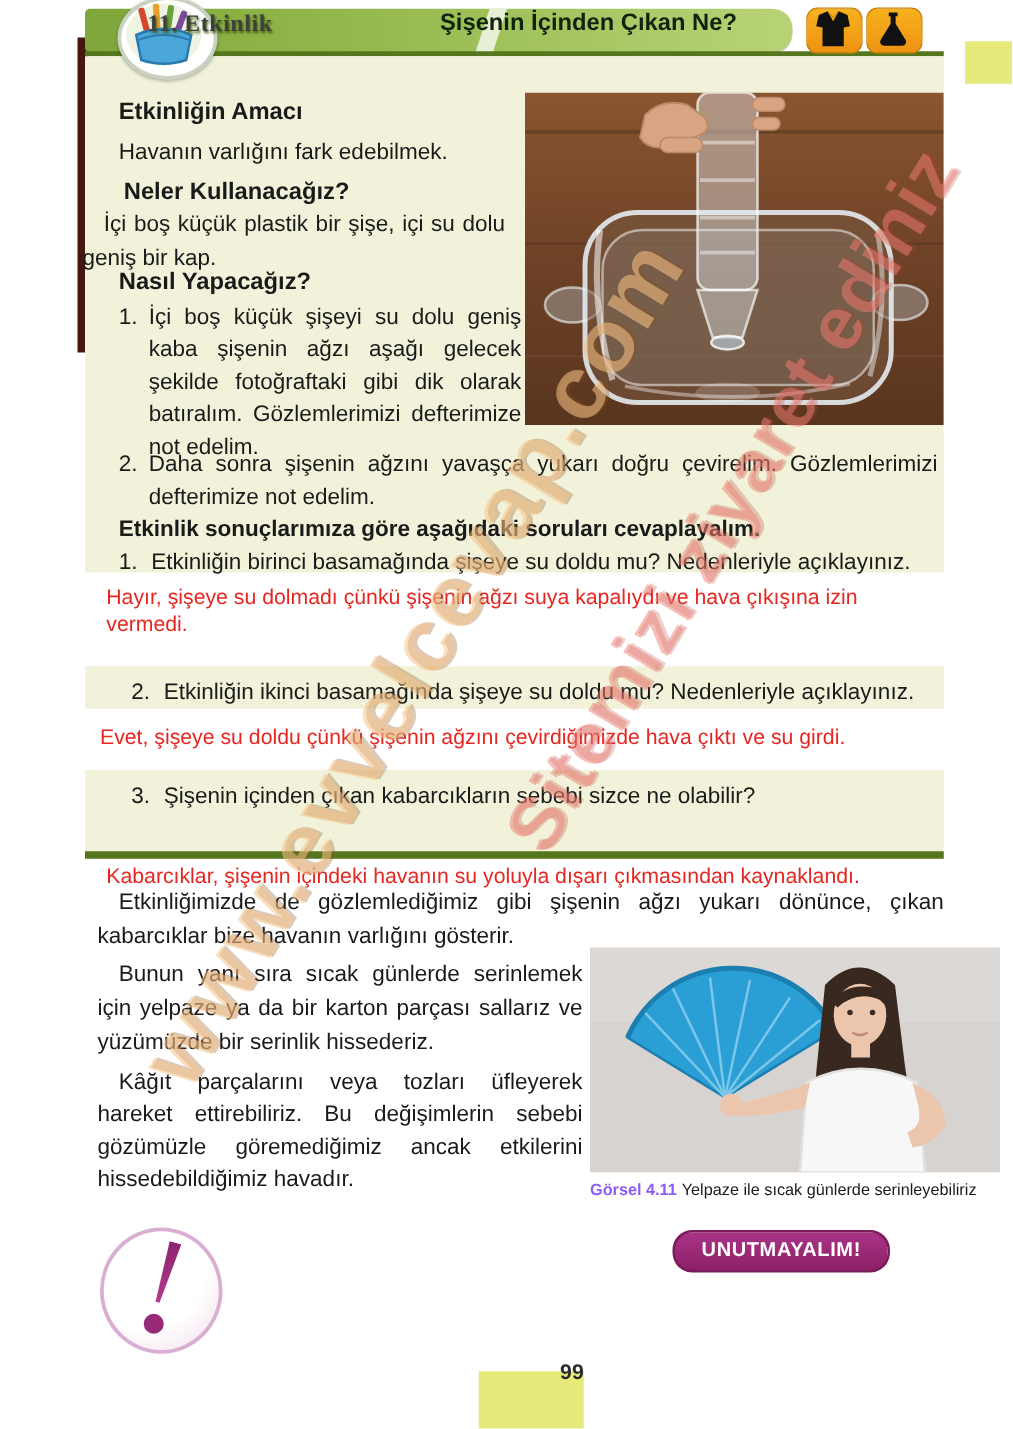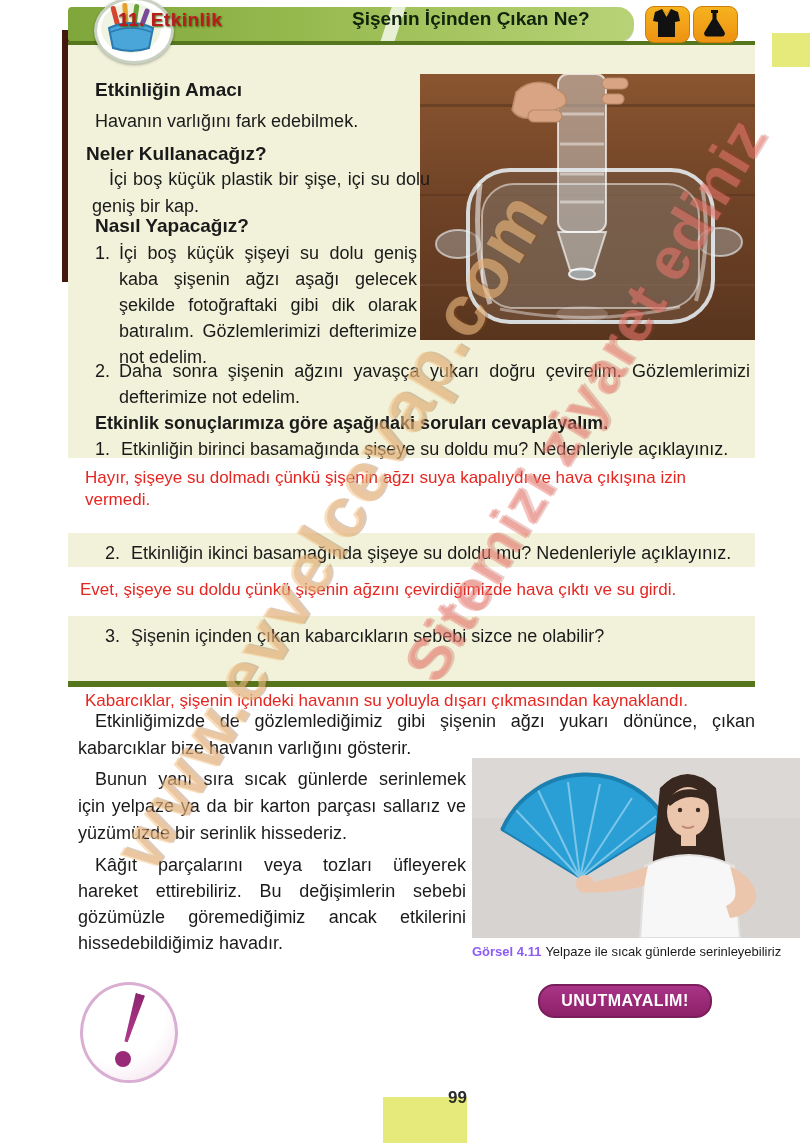--- a/index.html
+++ b/index.html
@@ -13,22 +13,22 @@
   .header-bar{
     position:absolute;left:68px;top:7px;width:566px;height:35px;
     background:linear-gradient(90deg,#7fa63a 0%,#96b94e 40%,#b8d377 100%);
     border-radius:4px 16px 16px 4px;box-shadow:0 1px 0 rgba(0,0,0,.25);
   }
   .header-divider{
     position:absolute;left:318px;top:0;width:14px;height:35px;
     background:rgba(255,255,255,.75);transform:skewX(-18deg);
   }
   .activity-label{
-    position:absolute;left:118px;top:6px;font-size:21px;font-weight:bold;color:#b91c1c;
-    text-shadow:1px 1px 2px #42600f;letter-spacing:.5px;
+    position:absolute;left:118px;top:6px;font-size:21px;font-weight:bold;color:#404040;
+    text-shadow:1px 1px 2px #42600f;letter-spacing:.5px;font-family:Liberation Serif, serif;
   }
   .header-title{
     position:absolute;left:352px;top:8px;font-size:19px;font-weight:bold;color:#10230c;
   }
   .header-underline{position:absolute;left:68px;top:41px;width:687px;height:4px;background:#55761c;}
   .badge{
     position:absolute;left:94px;top:-3px;width:74px;height:61px;border-radius:50%;
     background:#ffffff;border:3px solid #c9d2c2;box-shadow:0 1px 3px rgba(0,0,0,.3);z-index:6;
   }
   .badge svg{position:absolute;left:2px;top:2px;}
@@ -182,22 +182,22 @@
         <path d="M96,18 q14,-14 34,-8 l14,10 q6,10 -4,14 l-26,10 q-16,2 -22,-8 Z" fill="#d8a483" stroke="#b98a68" stroke-width="1.5"></path>
         <rect x="108" y="36" width="34" height="12" rx="6" fill="#d8a483" stroke="#b98a68" stroke-width="1.2"></rect>
         <rect x="182" y="4" width="26" height="11" rx="5.5" fill="#d8a483" stroke="#b98a68" stroke-width="1.2"></rect>
         <rect x="182" y="20" width="22" height="10" rx="5" fill="#d8a483" stroke="#b98a68" stroke-width="1.2"></rect>
       </g>
     </svg>
   </div>
 
   <div class="txt h-bold" style="left:95px;top:76px;">Etkinliğin Amacı</div>
   <div class="txt" style="left:95px;top:108px;">Havanın varlığını fark edebilmek.</div>
-  <div class="txt h-bold" style="left:86px;top:140px;">Neler Kullanacağız?</div>
-  <div class="txt just indent" style="left:92px;top:166px;width:338px;">İçi boş küçük plastik bir şişe, içi su dolu geniş bir kap.</div>
+  <div class="txt h-bold" style="left:99px;top:140px;">Neler Kullanacağız?</div>
+  <div class="txt just indent" style="left:66px;top:166px;width:338px;">İçi boş küçük plastik bir şişe, içi su dolu geniş bir kap.</div>
   <div class="txt h-bold" style="left:95px;top:212px;">Nasıl Yapacağız?</div>
 
   <div class="txt step" style="left:95px;top:240px;width:322px;line-height:26px;">
     <span class="num">1.</span>
     <span class="body">İçi boş küçük şişeyi su dolu geniş kaba şişenin ağzı aşağı gelecek şekilde fotoğraftaki gibi dik olarak batıralım. Gözlemlerimizi defterimize not edelim.</span>
   </div>
   <div class="txt step" style="left:95px;top:358px;width:655px;line-height:26px;">
     <span class="num">2.</span>
     <span class="body">Daha sonra şişenin ağzını yavaşça yukarı doğru çevirelim. Gözlemlerimizi defterimize not edelim.</span>
   </div>

